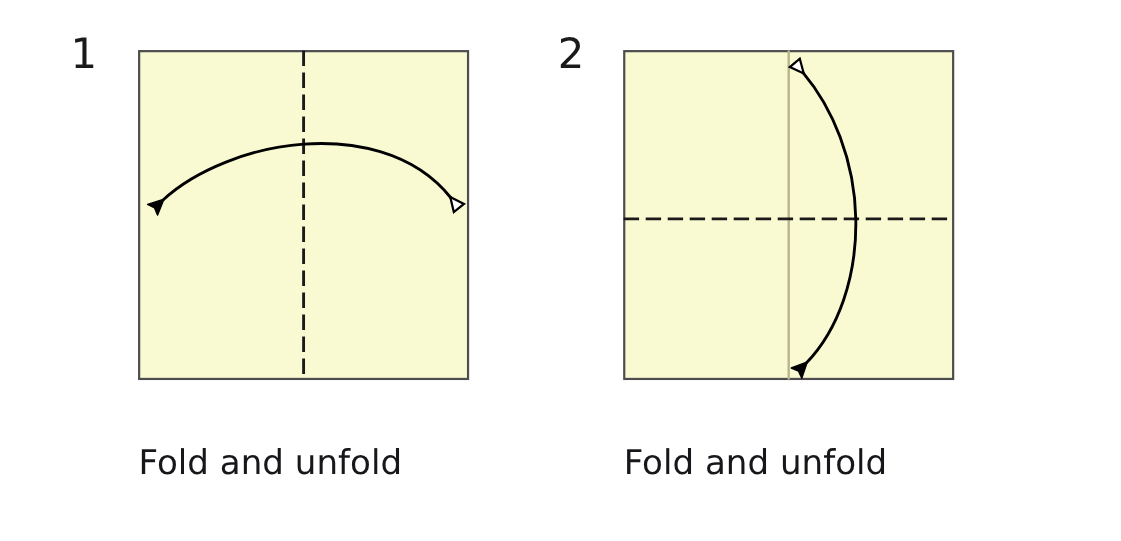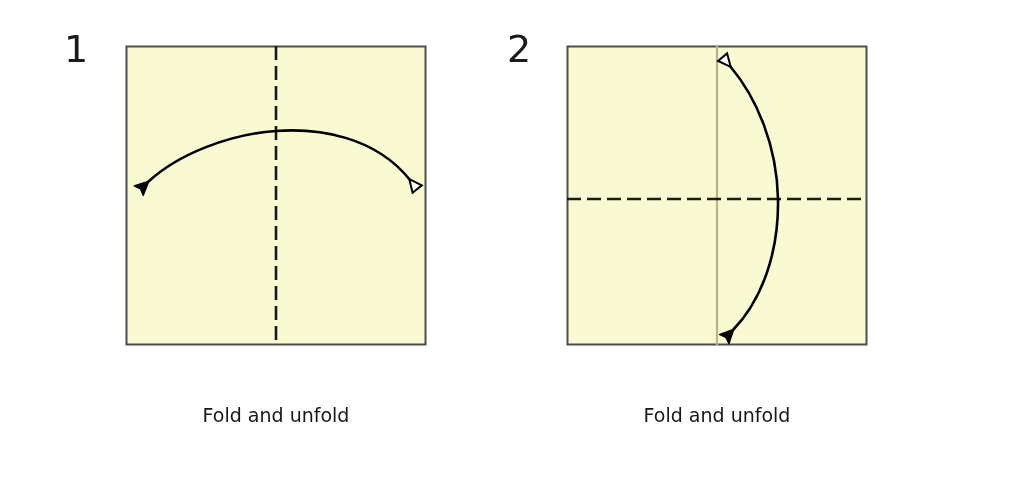--- a/index.html
+++ b/index.html
@@ -30,24 +30,23 @@
     color: #1a1a1a;
     font-weight: 400;
     user-select: none;
   }
   #step-number-1 { left: 64px; top: 30px; }
   #step-number-2 { left: 507px; top: 30px; }
 
   .caption {
     position: absolute;
     font-family: "DejaVu Sans", "Liberation Sans", sans-serif;
-    font-size: 19px;
+    font-size: 31px;
     line-height: 1;
     color: #17171b;
-    text-align: center;
     white-space: nowrap;
     user-select: none;
   }
   #caption-1 { left: 126px; top: 406px; width: 300px; }
   #caption-2 { left: 567px; top: 406px; width: 300px; }
 
   svg.panel-canvas {
     position: absolute;
     left: 0;
     top: 0;

